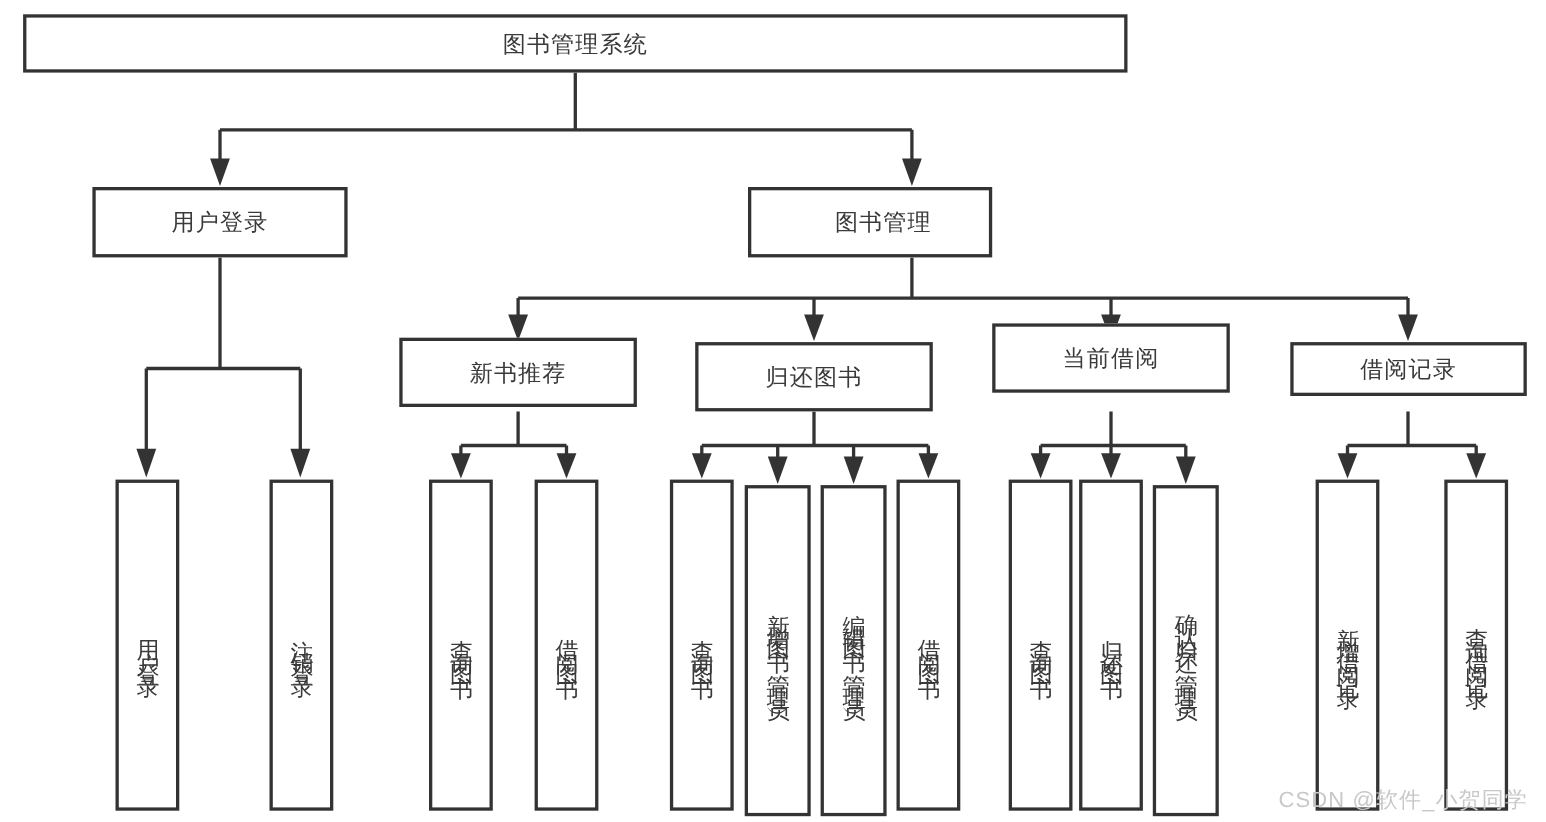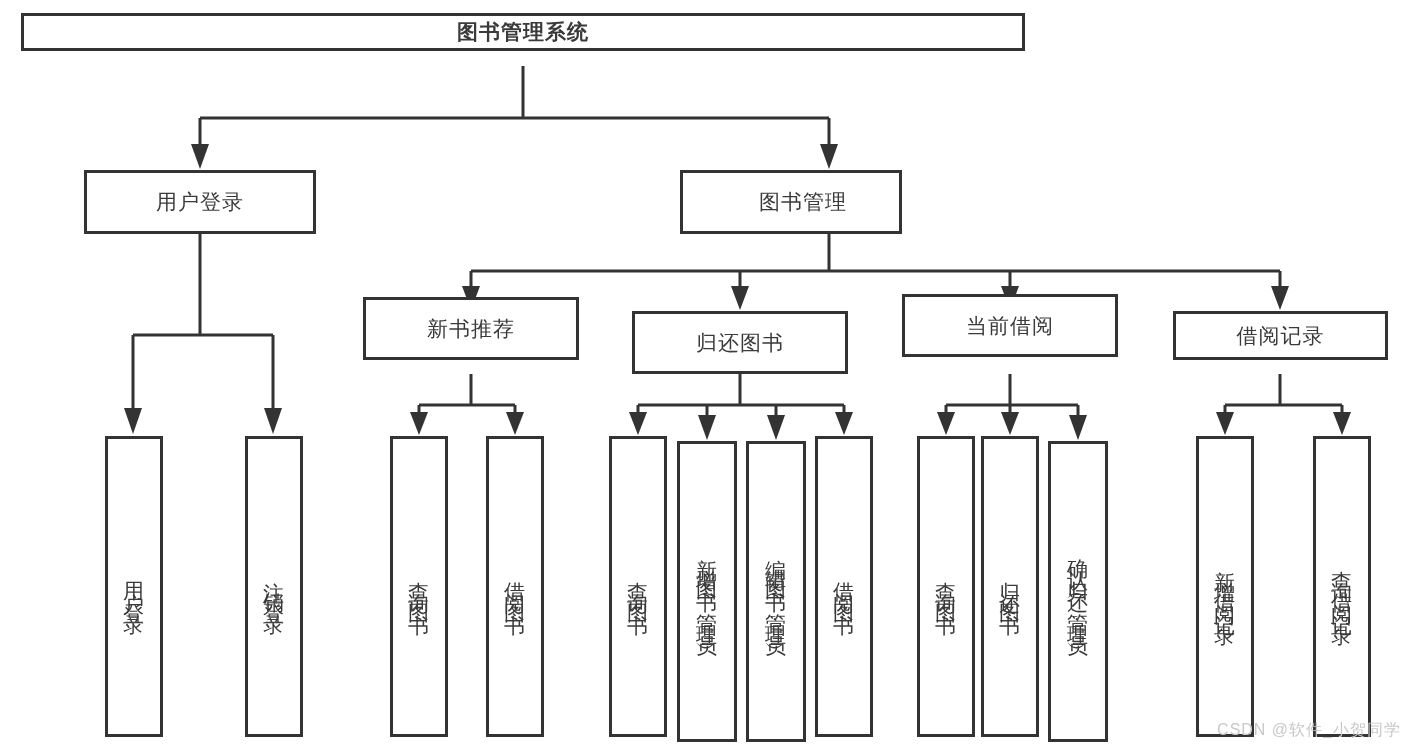--- a/index.html
+++ b/index.html
@@ -28,22 +28,22 @@
     font-size:21px;color:var(--text-color);
   }
   .vbox .vtext{
     writing-mode:vertical-rl;
     text-orientation:mixed;
     letter-spacing:11px;
     line-height:1;
     white-space:nowrap;
   }
   .watermark{
-    position:absolute;right:4px;bottom:6px;z-index:3;
-    font-size:16px;color:var(--wm-color);letter-spacing:1px;
+    position:absolute;right:16px;bottom:6px;z-index:3;
+    font-size:20px;color:var(--wm-color);letter-spacing:1px;
   }
 </style>
 </head>
 <body>
 
 <div class="stage">
 
   <svg class="connectors" width="1405" height="747" viewBox="0 0 1405 747">
 
     <path d="M523 66 V118 M200 118 H829 M200 118 V146 M829 118 V146"></path>
@@ -73,26 +73,26 @@
     <path d="M1010 374 V405 M946 405 H1078 M946 405 V414 M1010 405 V414 M1078 405 V417"></path>
     <polygon points="937,412 955,412 946,435"></polygon>
     <polygon points="1001,412 1019,412 1010,435"></polygon>
     <polygon points="1069,415 1087,415 1078,440"></polygon>
 
     <path d="M1280 374 V405 M1225 405 H1342 M1225 405 V414 M1342 405 V414"></path>
     <polygon points="1216,412 1234,412 1225,435"></polygon>
     <polygon points="1333,412 1351,412 1342,435"></polygon>
   </svg>
 
-  <div class="box" style="left:21px;top:13px;width:1004px;height:38px;font-weight:bold;">图书管理系统</div>
+  <div class="box" style="left:21px;top:13px;width:1004px;height:53px;">图书管理系统</div>
 
   <div class="box" style="left:84px;top:170px;width:232px;height:64px;">用户登录</div>
   <div class="box" style="left:680px;top:170px;width:222px;height:64px;padding-left:24px;">图书管理</div>
 
-  <div class="box" style="left:363px;top:297px;width:216px;height:63px;">新书推荐</div>
+  <div class="box" style="left:363px;top:307px;width:216px;height:63px;">新书推荐</div>
   <div class="box" style="left:632px;top:311px;width:216px;height:63px;">归还图书</div>
   <div class="box" style="left:902px;top:294px;width:216px;height:63px;">当前借阅</div>
   <div class="box" style="left:1173px;top:311px;width:215px;height:49px;">借阅记录</div>
 
   <div class="vbox" style="left:105px;top:436px;width:58px;height:301px;">
     <span class="vtext">用户登录</span>
   </div>
   <div class="vbox" style="left:245px;top:436px;width:58px;height:301px;">
     <span class="vtext">注销登录</span>
   </div>

